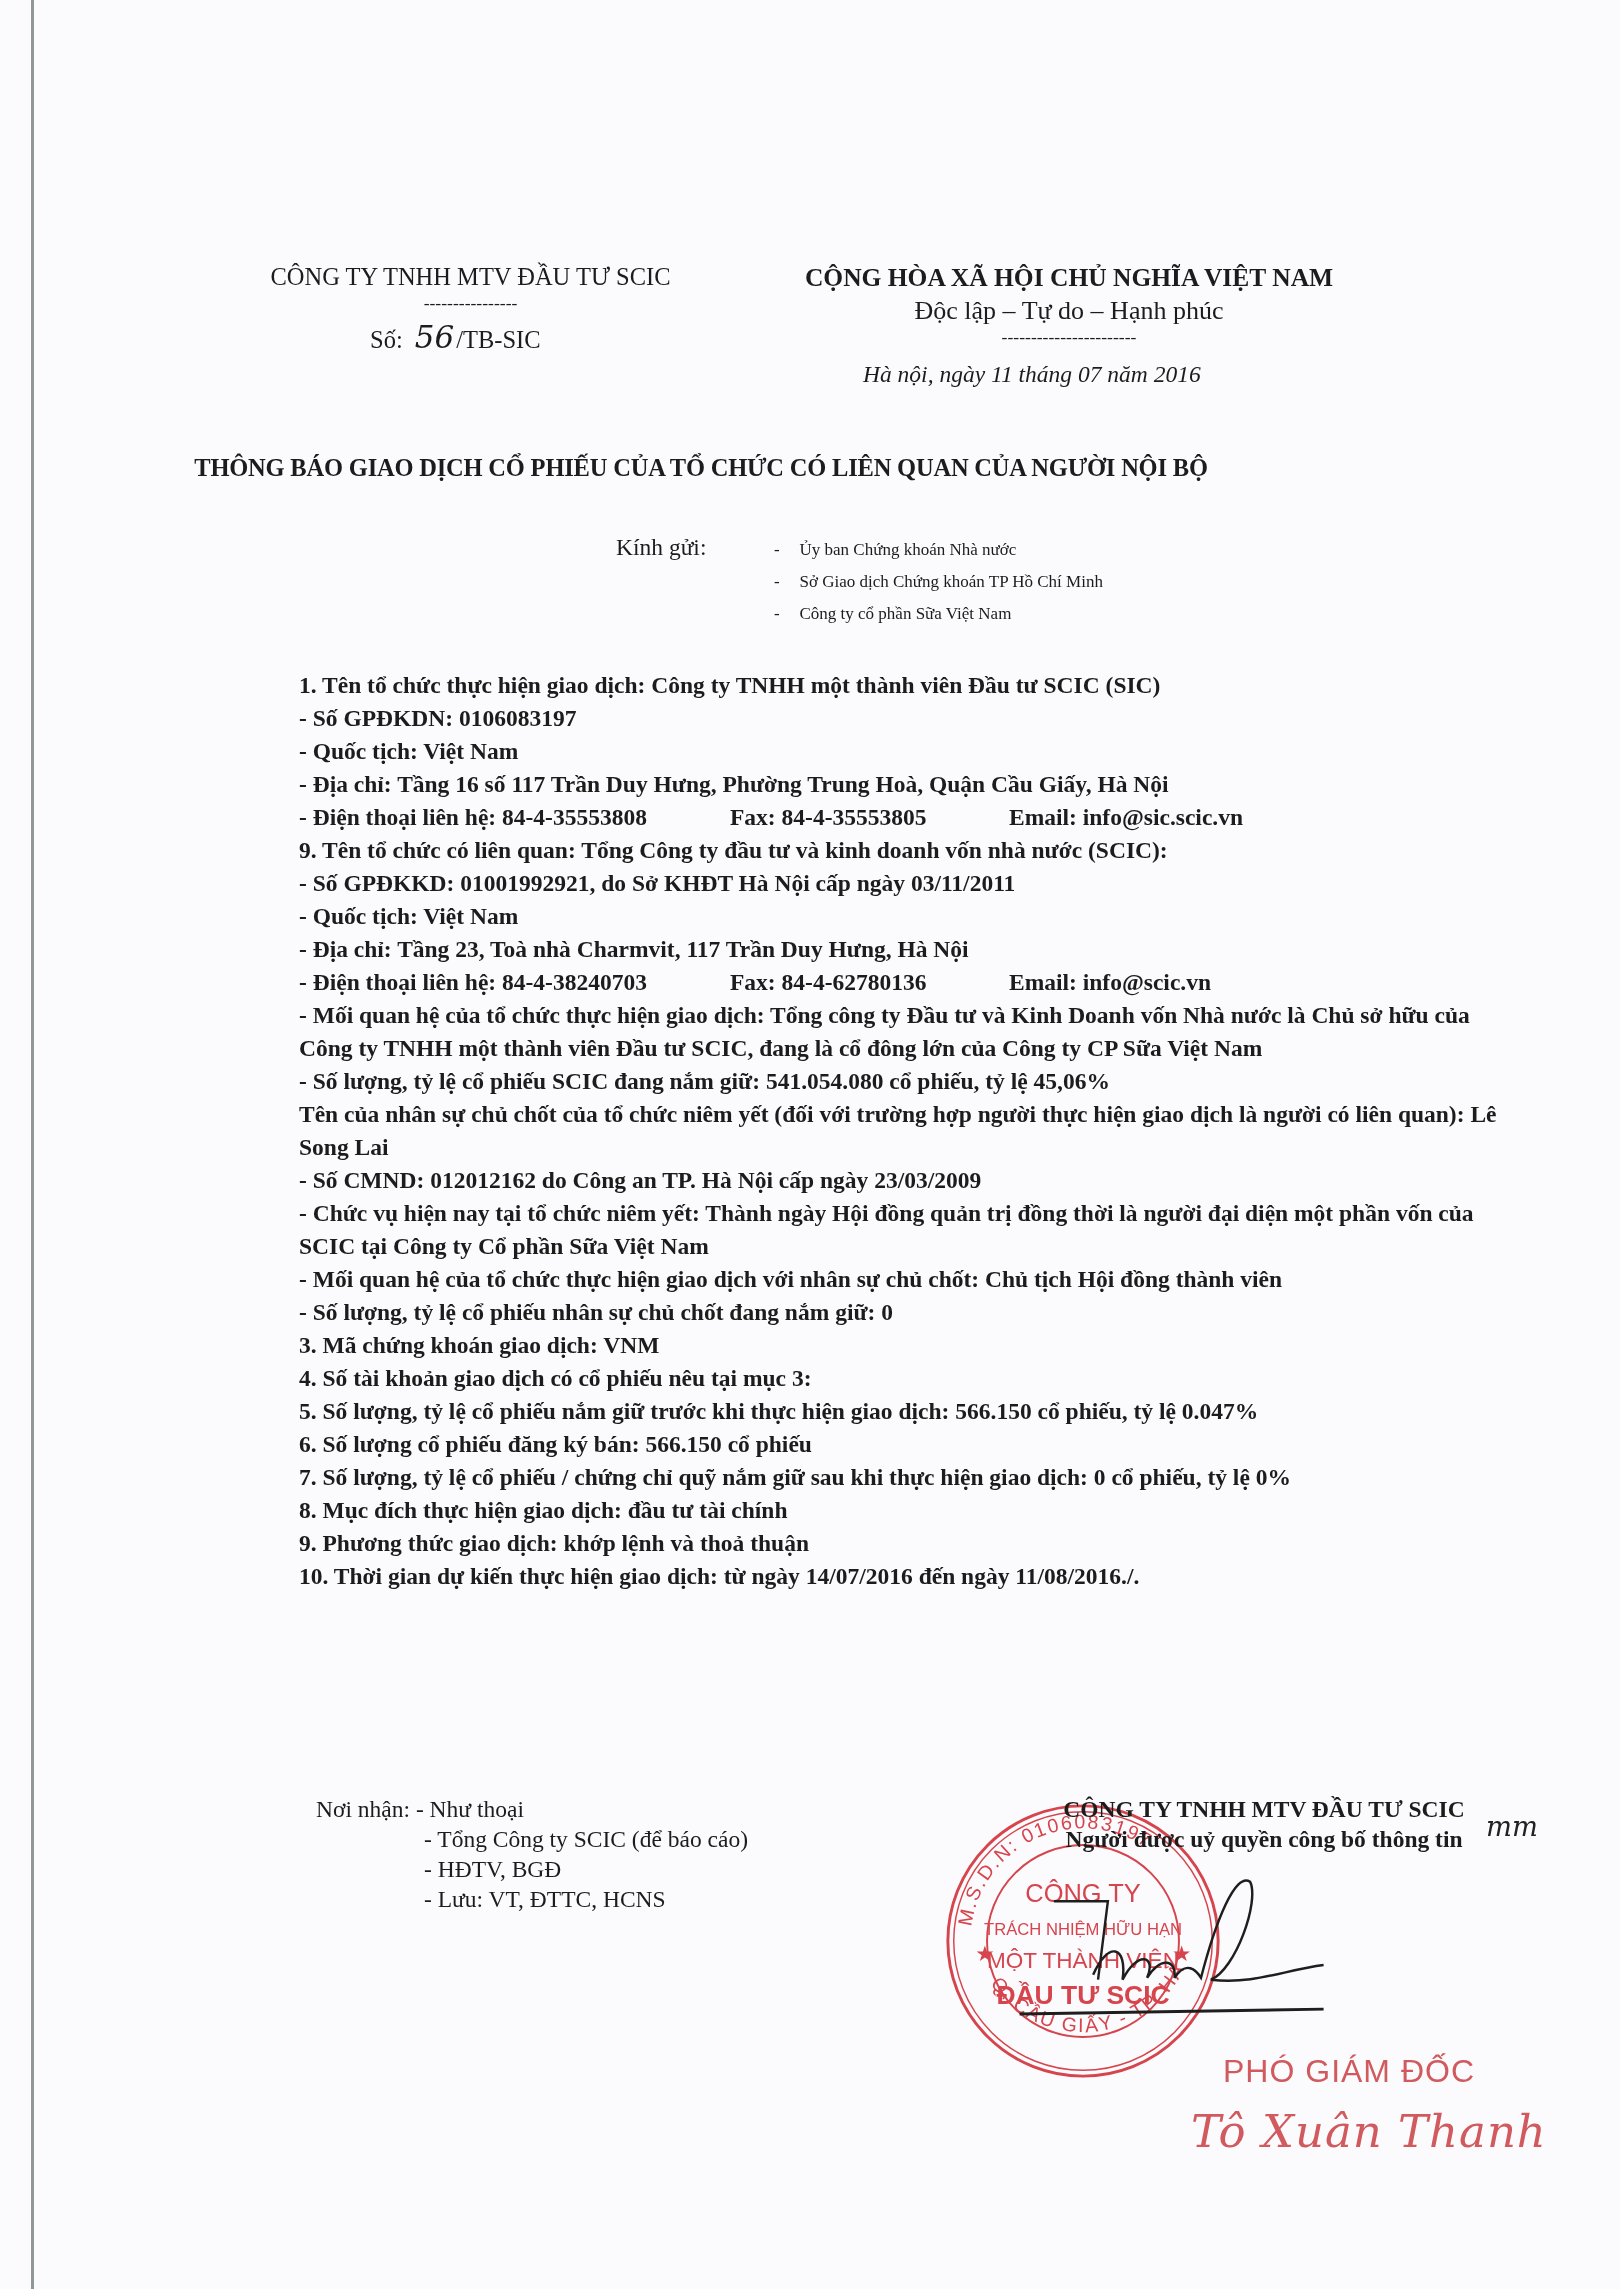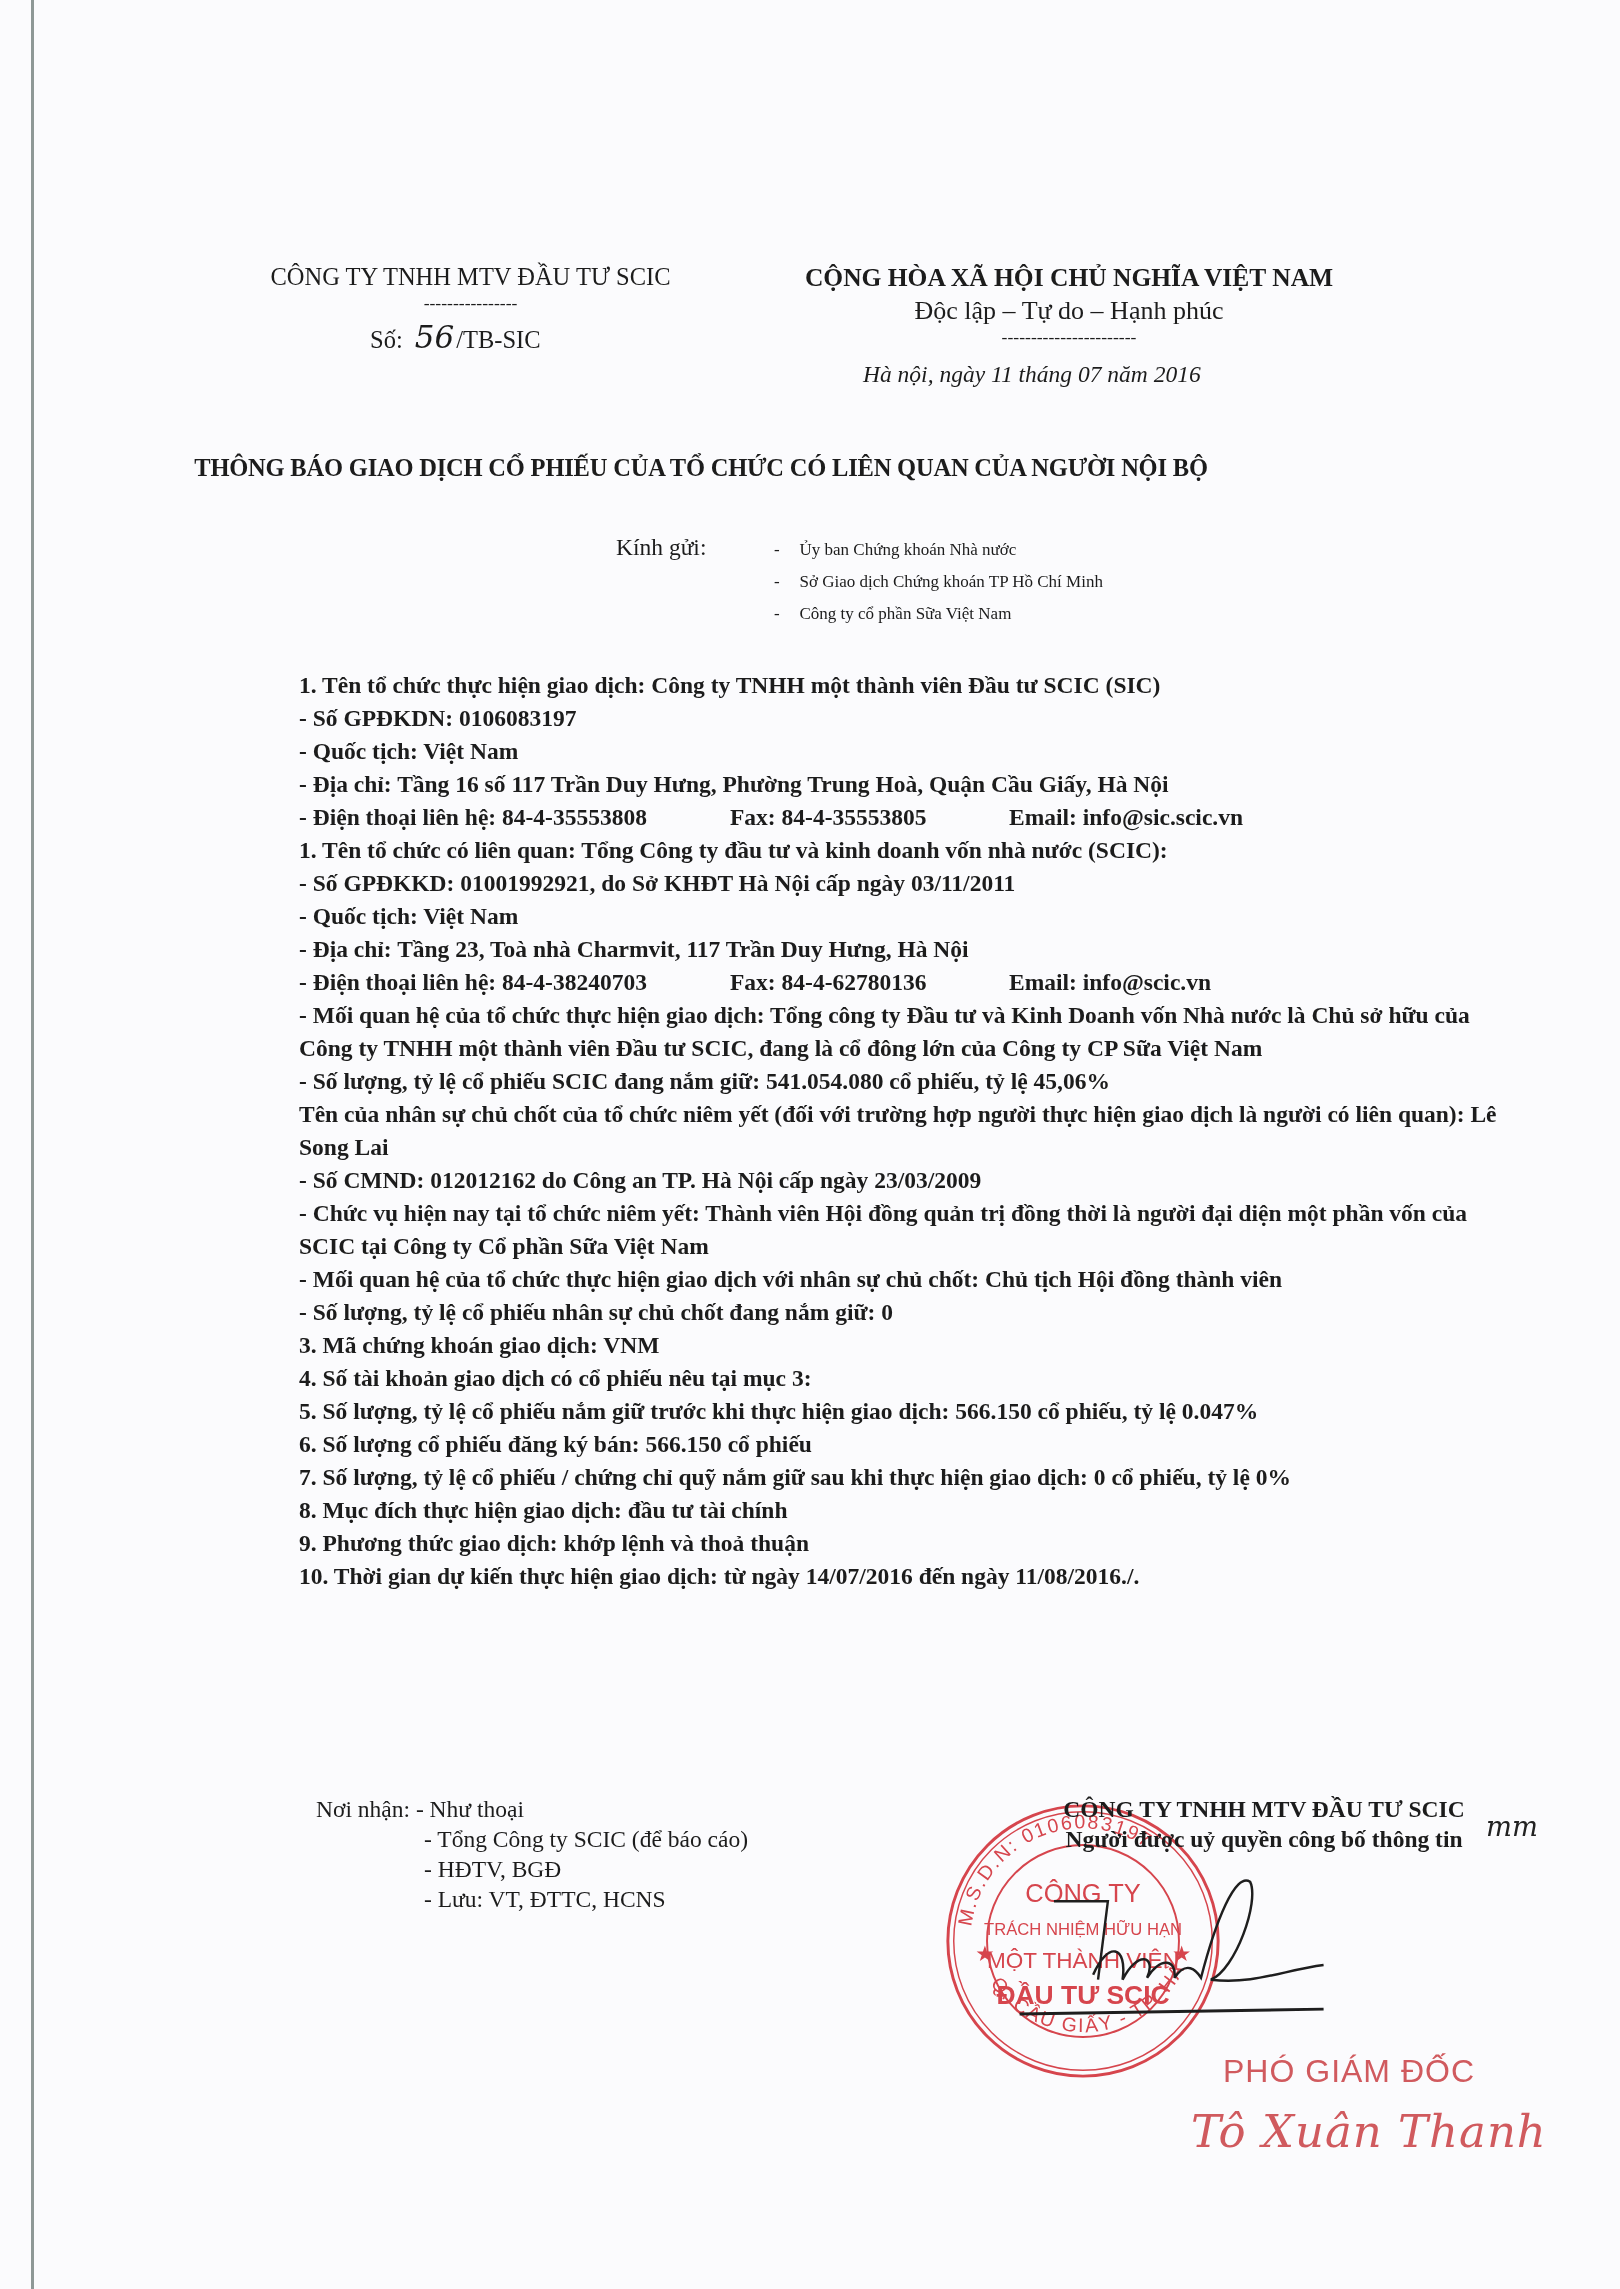--- a/index.html
+++ b/index.html
@@ -64,32 +64,32 @@
 </div>
 
 <div class="abs body-text">
   <div class="row">1. Tên tổ chức thực hiện giao dịch: Công ty TNHH một thành viên Đầu tư SCIC (SIC)</div>
   <div class="row">- Số GPĐKDN: 0106083197</div>
   <div class="row">- Quốc tịch: Việt Nam</div>
   <div class="row">- Địa chỉ: Tầng 16 số 117 Trần Duy Hưng, Phường Trung Hoà, Quận Cầu Giấy, Hà Nội</div>
   <div class="row">
     <span class="sp" style="width:431px">- Điện thoại liên hệ: 84-4-35553808</span><span class="sp" style="width:279px">Fax: 84-4-35553805</span><span>Email: info@sic.scic.vn</span>
   </div>
-  <div class="row">1. Tên tổ chức có liên quan: Tổng Công ty đầu tư và kinh doanh vốn nhà nước (SCIC):</div>
+  <div class="row">9. Tên tổ chức có liên quan: Tổng Công ty đầu tư và kinh doanh vốn nhà nước (SCIC):</div>
   <div class="row">- Số GPĐKKD: 01001992921, do Sở KHĐT Hà Nội cấp ngày 03/11/2011</div>
   <div class="row">- Quốc tịch: Việt Nam</div>
   <div class="row">- Địa chỉ: Tầng 23, Toà nhà Charmvit, 117 Trần Duy Hưng, Hà Nội</div>
   <div class="row">
     <span class="sp" style="width:431px">- Điện thoại liên hệ: 84-4-38240703</span><span class="sp" style="width:279px">Fax: 84-4-62780136</span><span>Email: info@scic.vn</span>
   </div>
   <div class="wrap">- Mối quan hệ của tổ chức thực hiện giao dịch: Tổng công ty Đầu tư và Kinh Doanh vốn Nhà nước là Chủ sở hữu của Công ty TNHH một thành viên Đầu tư SCIC, đang là cổ đông lớn của Công ty CP Sữa Việt Nam</div>
   <div class="row">- Số lượng, tỷ lệ cổ phiếu SCIC đang nắm giữ: 541.054.080 cổ phiếu, tỷ lệ 45,06%</div>
   <div class="wrap">Tên của nhân sự chủ chốt của tổ chức niêm yết (đối với trường hợp người thực hiện giao dịch là người có liên quan): Lê Song Lai</div>
   <div class="row">- Số CMND: 012012162 do Công an TP. Hà Nội cấp ngày 23/03/2009</div>
-  <div class="wrap">- Chức vụ hiện nay tại tổ chức niêm yết: Thành viên Hội đồng quản trị đồng thời là người đại diện một phần vốn của SCIC tại Công ty Cổ phần Sữa Việt Nam</div>
+  <div class="wrap">- Chức vụ hiện nay tại tổ chức niêm yết: Thành ngày Hội đồng quản trị đồng thời là người đại diện một phần vốn của SCIC tại Công ty Cổ phần Sữa Việt Nam</div>
   <div class="row">- Mối quan hệ của tổ chức thực hiện giao dịch với nhân sự chủ chốt: Chủ tịch Hội đồng thành viên</div>
   <div class="row">- Số lượng, tỷ lệ cổ phiếu nhân sự chủ chốt đang nắm giữ: 0</div>
   <div class="row">3. Mã chứng khoán giao dịch: VNM</div>
   <div class="row">4. Số tài khoản giao dịch có cổ phiếu nêu tại mục 3:</div>
   <div class="row">5. Số lượng, tỷ lệ cổ phiếu nắm giữ trước khi thực hiện giao dịch: 566.150 cổ phiếu, tỷ lệ 0.047%</div>
   <div class="row">6.  Số lượng cổ phiếu đăng ký bán: 566.150 cổ phiếu</div>
   <div class="row">7. Số lượng, tỷ lệ cổ phiếu / chứng chỉ quỹ nắm giữ sau khi thực hiện giao dịch: 0 cổ phiếu, tỷ lệ 0%</div>
   <div class="row">8. Mục đích thực hiện giao dịch: đầu tư tài chính</div>
   <div class="row">9. Phương thức giao dịch: khớp lệnh và thoả thuận</div>
   <div class="row">10. Thời gian dự kiến thực hiện giao dịch: từ ngày 14/07/2016 đến ngày 11/08/2016./.</div>

